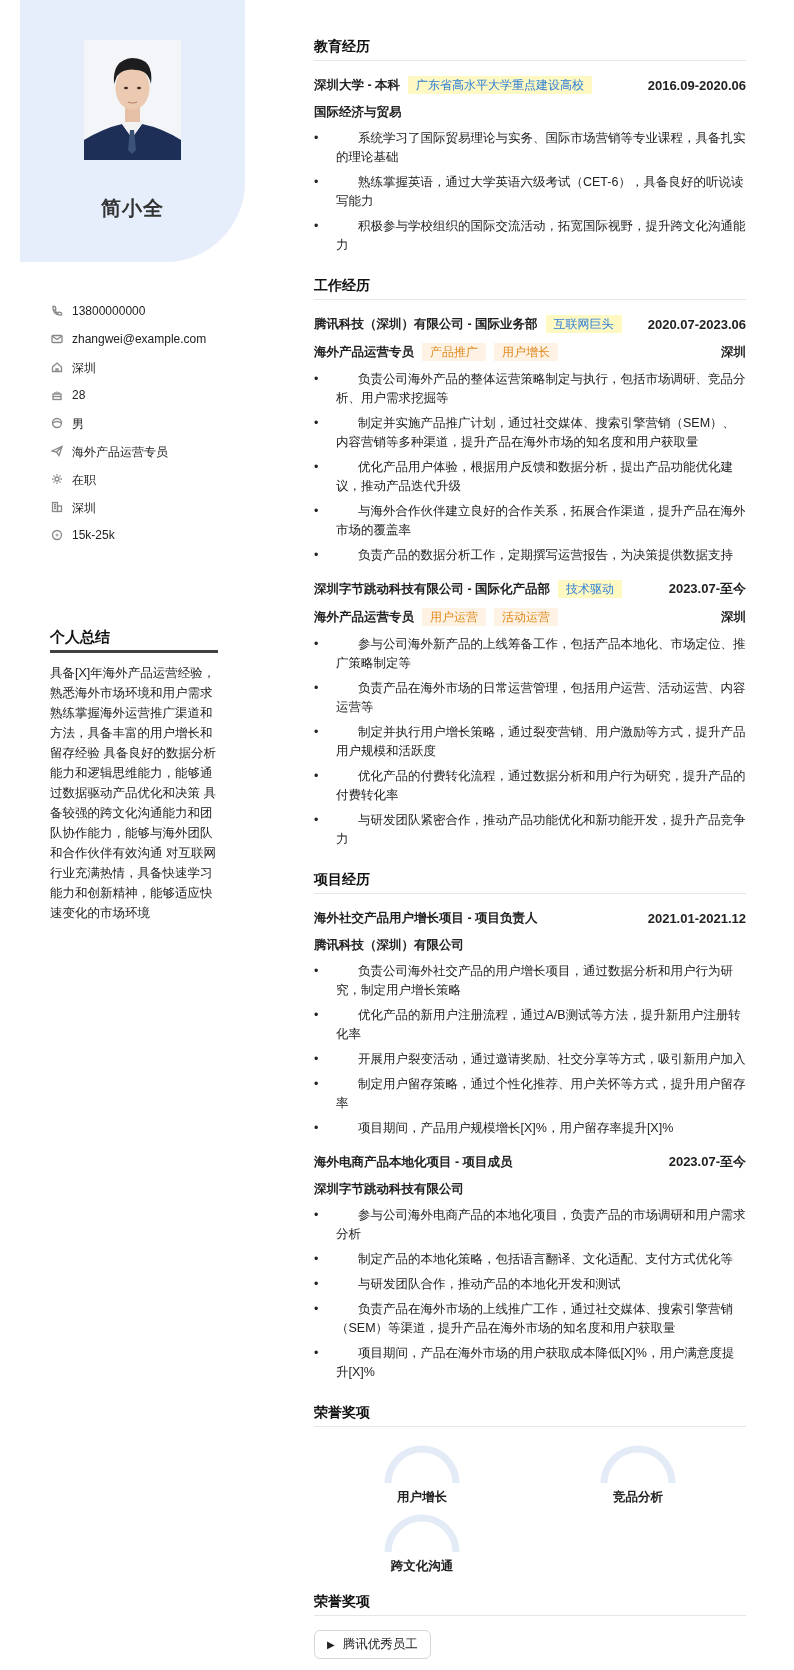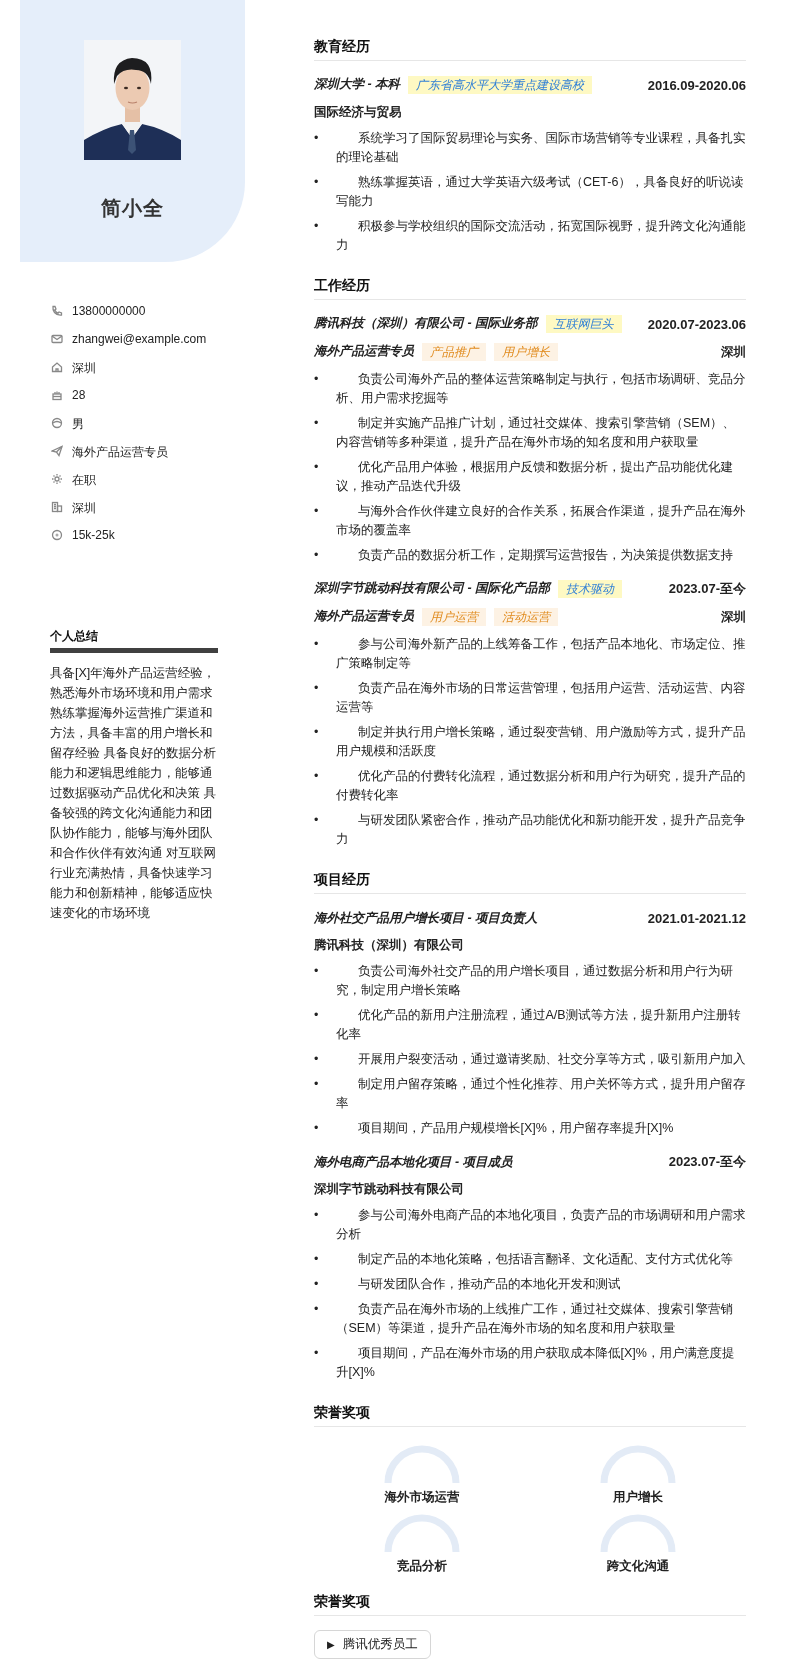--- a/index.html
+++ b/index.html
@@ -9,28 +9,28 @@
   .sidebar { position: absolute; left: 0; top: 0; width: 260px; height: 1670px; }
   .side-head { position: absolute; left: 20px; top: 0; width: 225px; height: 262px; background: #e5eefa; border-bottom-right-radius: 80px; }
   .photo { position: absolute; left: 84px; top: 40px; width: 97px; height: 120px; background: #f4f6f8; overflow: hidden; }
   .name { position: absolute; left: 20px; top: 195px; width: 225px; text-align: center; font-size: 20px; font-weight: bold; color: #333; letter-spacing: 1px; }
 
   .contacts { position: absolute; left: 50px; top: 304px; }
   .contact { display: flex; height: 28px; font-size: 12px; color: #222; }
   .contact .ic { width: 14px; height: 14px; margin-right: 8px; display: inline-flex; align-items: center; justify-content: center; }
   .contact svg { width: 12px; height: 12px; stroke: #888; fill: none; stroke-width: 1.3; }
 
-  .summary-title { position: absolute; left: 50px; top: 628px; width: 168px; font-size: 12px; font-weight: bold; color: #111; padding-bottom: 3px; border-bottom: 5px solid #404040; }
+  .summary-title { position: absolute; left: 50px; top: 628px; width: 168px; font-size: 15px; font-weight: bold; color: #111; padding-bottom: 3px; border-bottom: 3px solid #404040; }
   .summary-text { position: absolute; left: 50px; top: 663px; width: 168px; font-size: 12.5px; line-height: 20px; color: #222; }
 
   .main { position: absolute; left: 314px; top: 38px; width: 432px; }
   .sec-title { font-size: 14px; font-weight: bold; color: #111; padding-bottom: 4px; border-bottom: 1px solid #e6e6e6; margin-bottom: 14px; }
   .section { margin-bottom: 22px; }
   .row { display: flex; align-items: center; justify-content: space-between; height: 20px; margin-bottom: 8px; }
-  .row .left { display: flex; align-items: flex-start; font-weight: bold; font-size: 12.5px; font-style: italic; }
+  .row .left { display: flex; align-items: flex-end; font-weight: bold; font-size: 12.5px; }
   .row .right { font-weight: bold; font-size: 13px; }
   .tag { display: inline-block; font-weight: normal; font-size: 12px; padding: 1px 8px; margin-left: 8px; line-height: 16px; }
   .tag.blue { background: #fef9c3; color: #2f7fd6; }
   .tag.orange { background: #fdf2e4; color: #e08a1c; }
   .sub { font-weight: bold; font-size: 12.5px; margin-bottom: 8px; height: 18px; line-height: 18px; }
   ul.bul { list-style: none; }
   ul.bul li { position: relative; font-size: 12.5px; line-height: 19px; margin-bottom: 6px; text-indent: 22px; color: #222; }
   ul.bul li::before { content: "•"; position: absolute; left: -22px; text-indent: 0; width: 10px; }
   .entry { margin-bottom: 14px; }
 
@@ -269,44 +269,36 @@
 
   <section class="section" style="margin-bottom:12px">
     <div class="sec-title">荣誉奖项</div>
     <div class="skills">
       <div class="skill">
         <div class="gauge">
           <svg viewBox="0 0 80 42">
               <path d="M6 40 A34 34 0 0 1 74 40" stroke="#e3ebf6" stroke-width="7" fill="none"></path>
             </svg>
         </div>
-        <div class="skill-label">海外市场运营</div>
+        <div class="skill-label">用户增长</div>
       </div>
       <div class="skill">
         <div class="gauge">
           <svg viewBox="0 0 80 42">
               <path d="M6 40 A34 34 0 0 1 74 40" stroke="#e3ebf6" stroke-width="7" fill="none"></path>
             </svg>
         </div>
-        <div class="skill-label">用户增长</div>
+        <div class="skill-label">竞品分析</div>
       </div>
       <div class="skill">
         <div class="gauge">
           <svg viewBox="0 0 80 42">
               <path d="M6 40 A34 34 0 0 1 74 40" stroke="#e3ebf6" stroke-width="7" fill="none"></path>
             </svg>
         </div>
-        <div class="skill-label">竞品分析</div>
-      </div>
-      <div class="skill">
-        <div class="gauge">
-          <svg viewBox="0 0 80 42">
-              <path d="M6 40 A34 34 0 0 1 74 40" stroke="#e3ebf6" stroke-width="7" fill="none"></path>
-            </svg>
-        </div>
         <div class="skill-label">跨文化沟通</div>
       </div>
     </div>
   </section>
 
   <section class="section" style="margin-bottom:16px">
     <div class="sec-title">荣誉奖项</div>
     <div class="award">
       <span class="tri">▶</span>
       <span>腾讯优秀员工</span>

